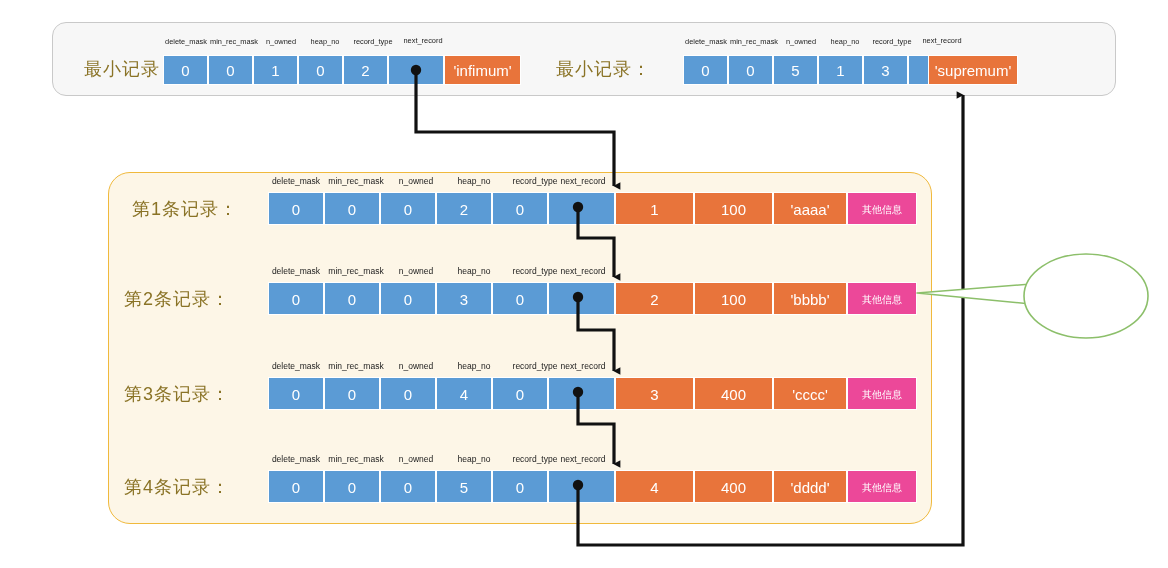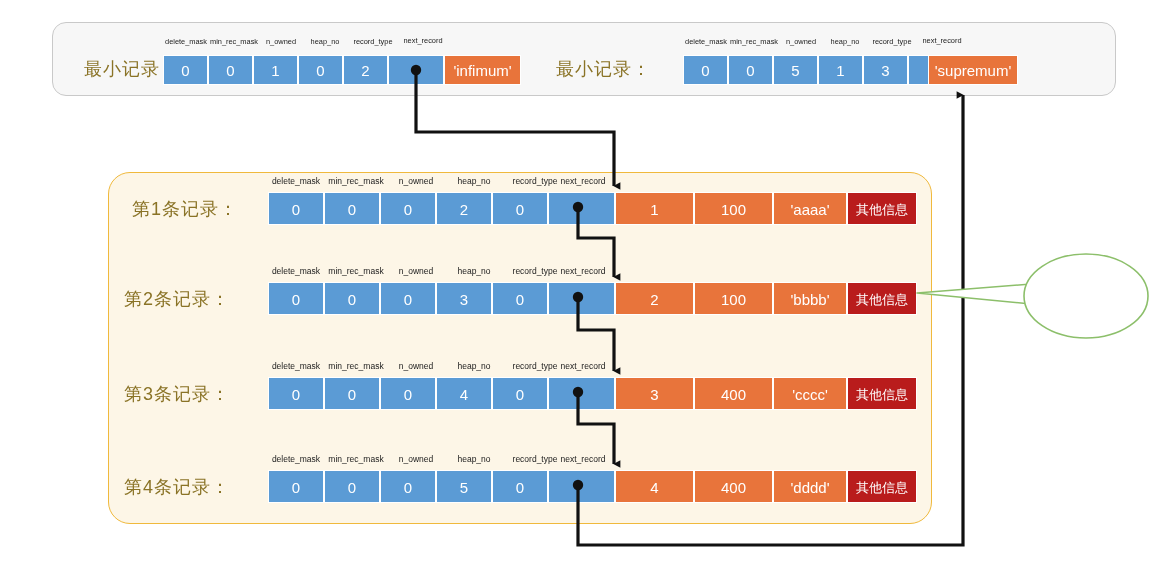--- a/index.html
+++ b/index.html
@@ -41,21 +41,21 @@
 
   
   .cell{
     height:30px;line-height:30px;text-align:center;
     color:#ffffff;font-size:15px;
     border:1px solid #ffffff;
     box-sizing:border-box;
   }
   .cell.blue{background:#5b9bd5;}
   .cell.orange{background:#e8743b;}
-  .cell.gray{background:#b91c1c;font-size:13px;}
+  .cell.gray{background:#ec4899;font-size:10px;}
   .cell.tall{height:33px;line-height:33px;}
   .cell.lit{font-size:15px;}
 
   
   #wires{position:absolute;left:0;top:0;width:1168px;height:568px;pointer-events:none;}
 
   
   .callout-text{
     font-size:11.5px;color:#1b1b1b;line-height:1.45;
     text-align:left;white-space:pre-line;

